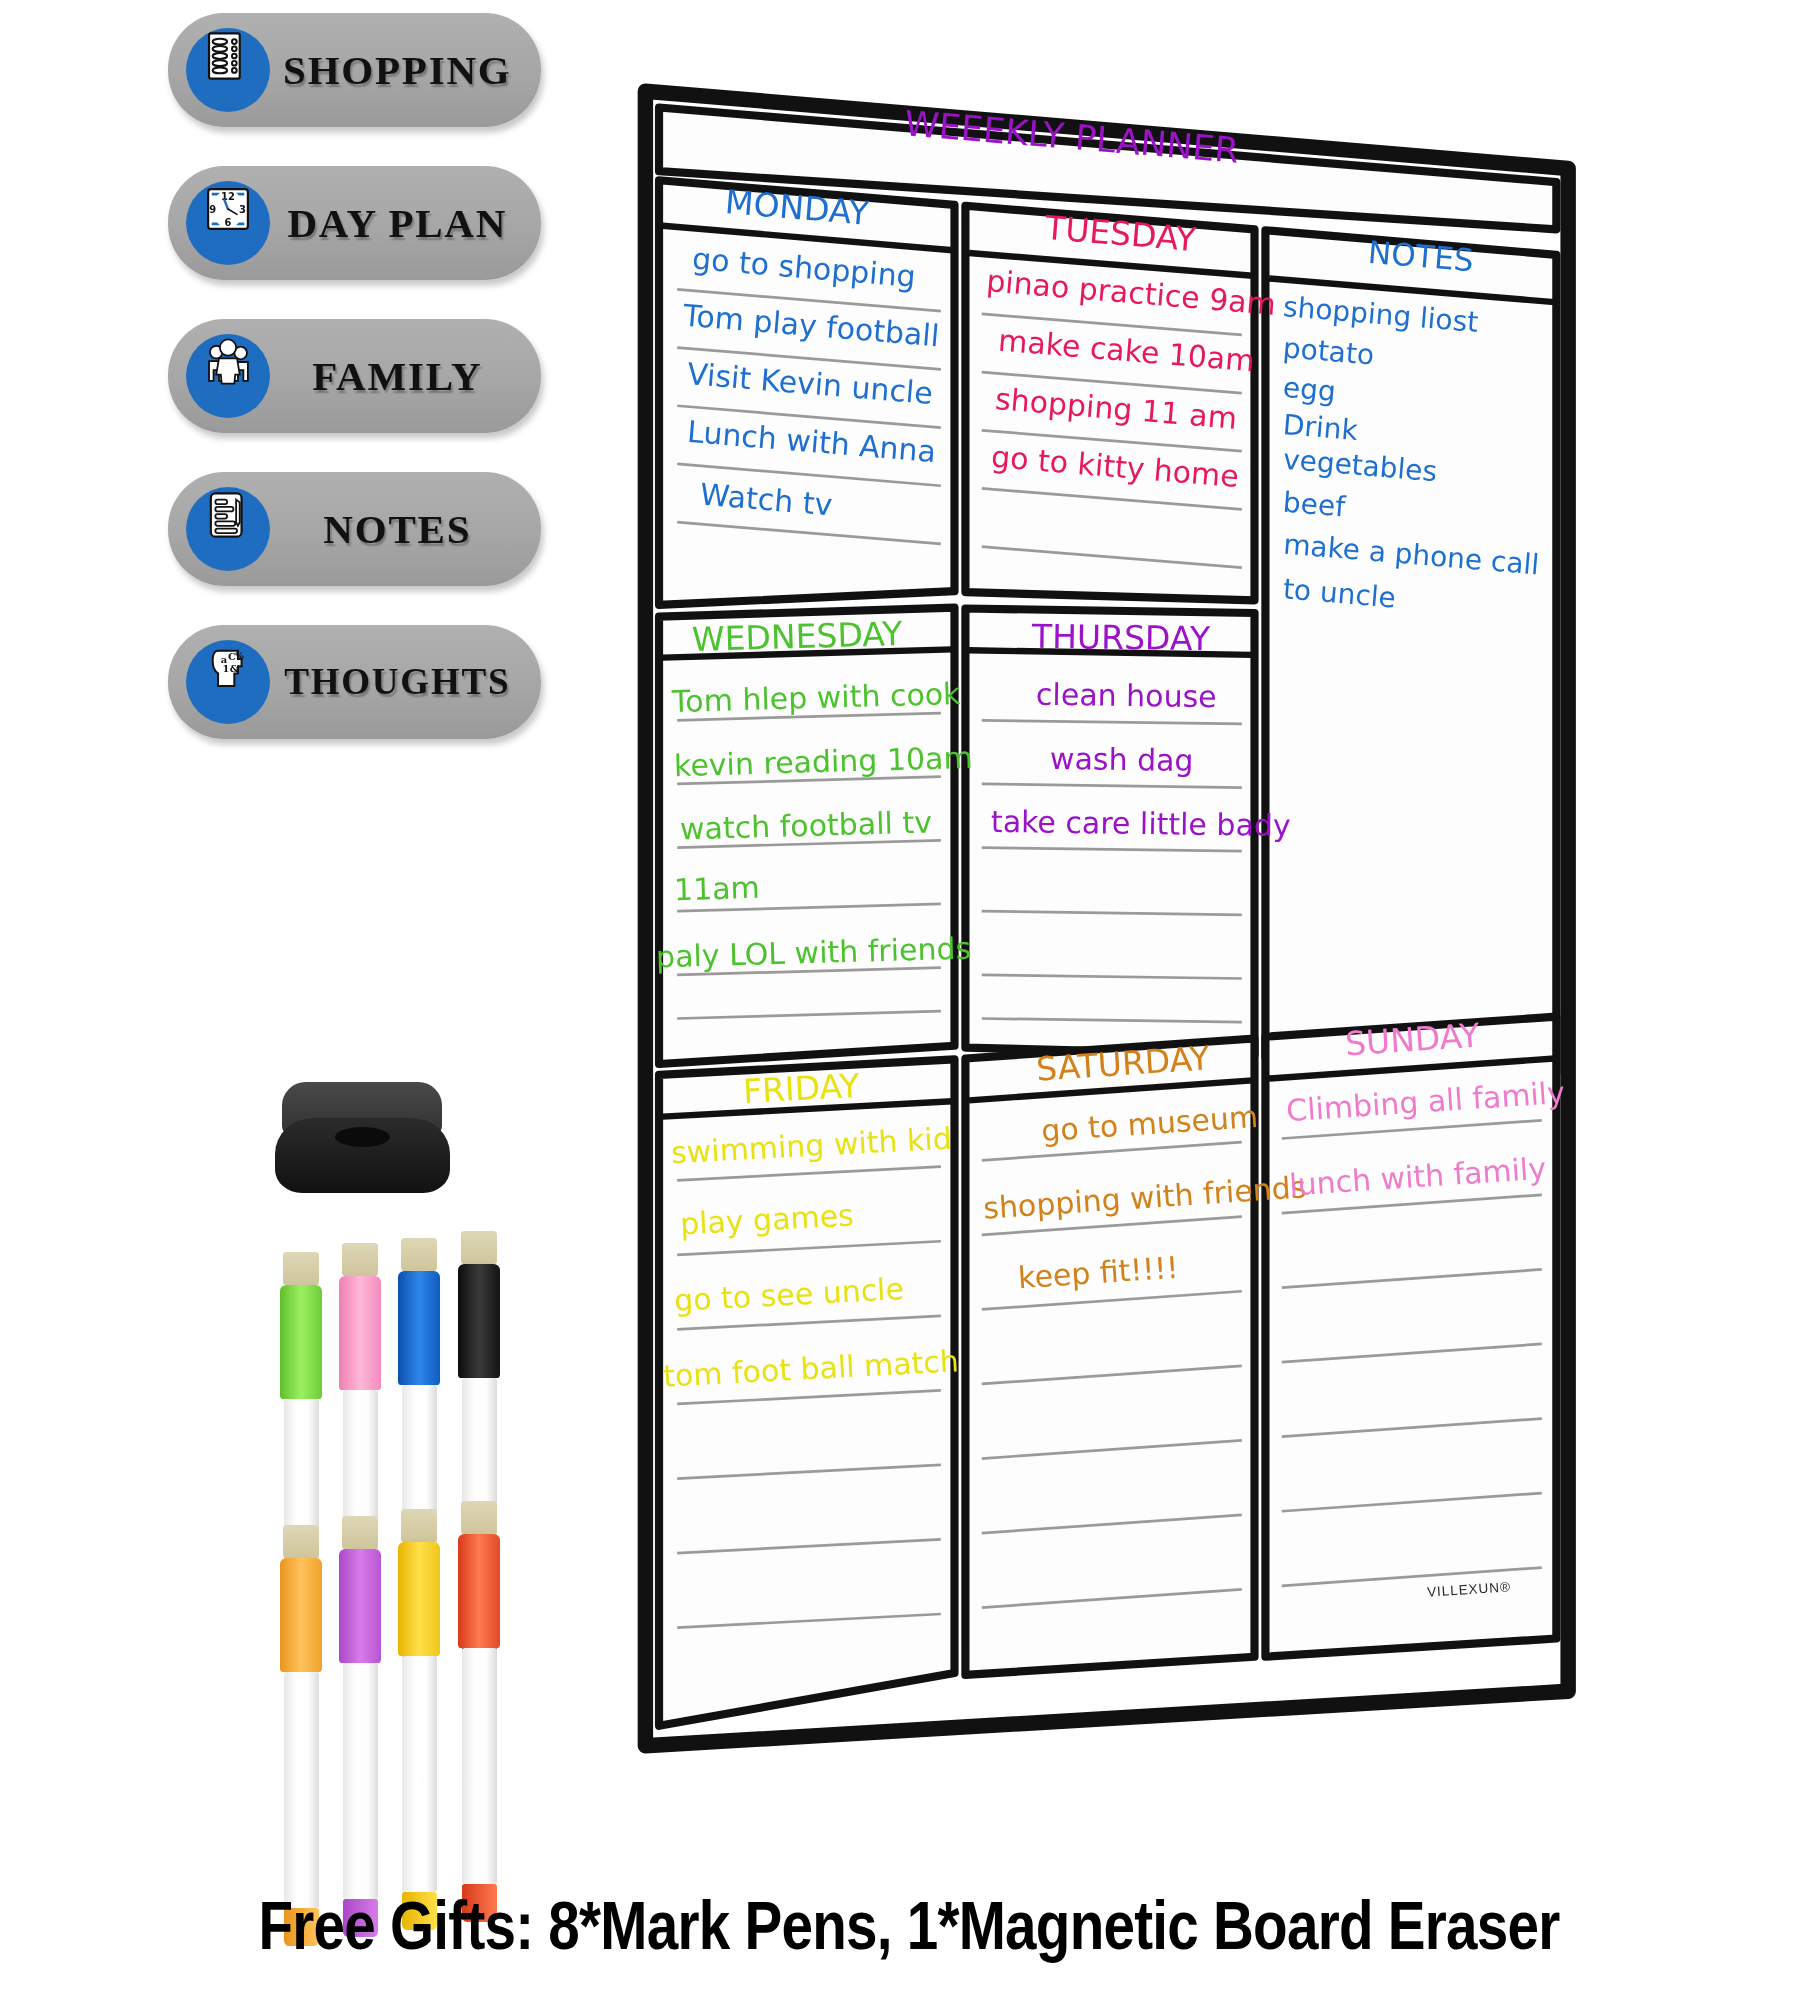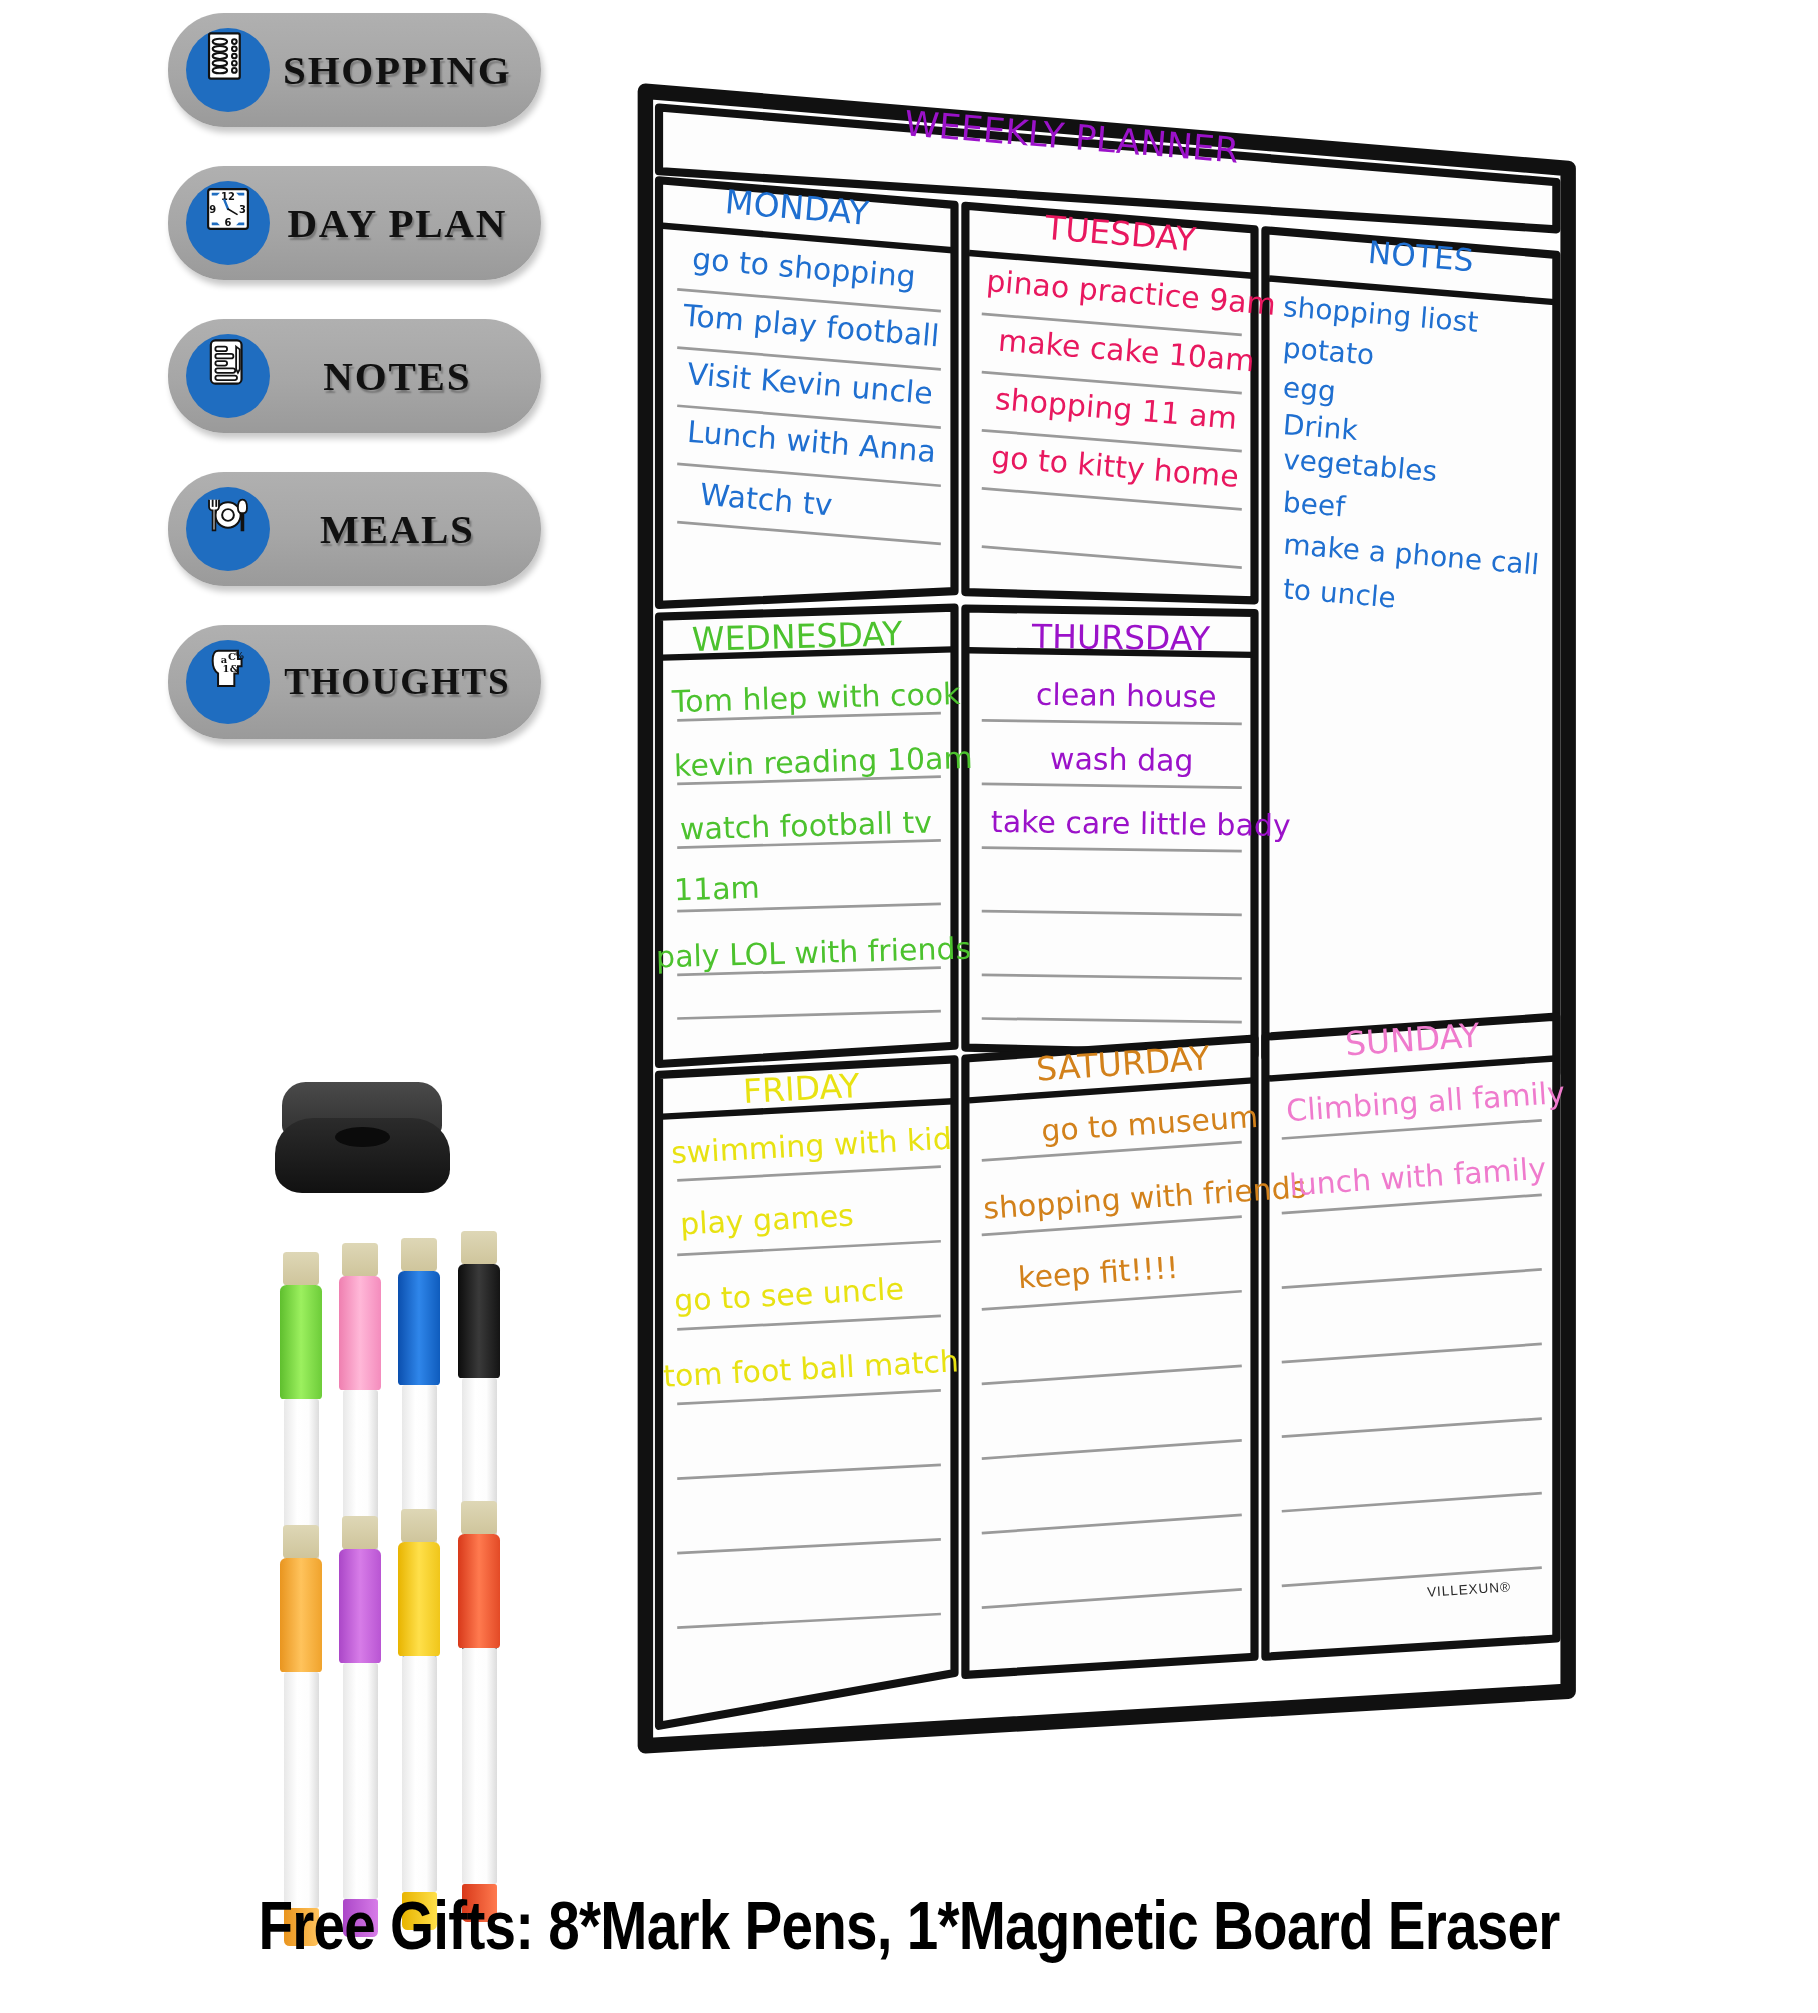--- a/index.html
+++ b/index.html
@@ -150,57 +150,55 @@
           <text x="14" y="35" font-size="11" font-weight="bold" text-anchor="middle" fill="#111" font-family="DejaVu Sans, sans-serif">9</text>
           <text x="47" y="35" font-size="11" font-weight="bold" text-anchor="middle" fill="#111" font-family="DejaVu Sans, sans-serif">3</text>
           <text x="31" y="50" font-size="11" font-weight="bold" text-anchor="middle" fill="#111" font-family="DejaVu Sans, sans-serif">6</text>
           <line x1="31" y1="31" x2="27" y2="21" stroke="#1f6dc0" stroke-width="2.6" stroke-linecap="round"></line>
           <line x1="31" y1="31" x2="41" y2="37" stroke="#111" stroke-width="1.8" stroke-linecap="round"></line>
         </svg>
       </div>
       <div class="mlabel">DAY PLAN</div>
     </div>
 
+    <div class="magnet m-family">
+      <div class="badge">
+        <svg width="56" height="56" viewBox="0 0 62 62">
+          <g fill="#fff" stroke="#111" stroke-width="2">
+            <circle cx="18" cy="20" r="7"></circle>
+            <path d="M10 30 h16 v22 h-5 v-12 h-6 v12 h-5 z"></path>
+            <circle cx="45" cy="21" r="7"></circle>
+            <path d="M37 31 h16 v21 h-5 v-12 h-6 v12 h-5 z"></path>
+            <circle cx="31" cy="15" r="9"></circle>
+            <path d="M21 27 h20 l3 18 h-5 l-1 10 h-14 l-1 -10 h-5 z"></path>
+          </g>
+        </svg>
+      </div>
+      <div class="mlabel">FAMILY</div>
+    </div>
 
     <div class="magnet m-notes">
       <div class="badge">
         <svg width="56" height="56" viewBox="0 0 62 62">
           <rect x="12" y="7" width="34" height="48" rx="5" fill="#fff" stroke="#111" stroke-width="2.4"></rect>
           <g fill="#fff" stroke="#111" stroke-width="2">
             <rect x="17" y="14" width="13" height="5" rx="2.5"></rect>
             <rect x="17" y="22" width="20" height="5" rx="2.5"></rect>
             <rect x="17" y="30" width="13" height="5" rx="2.5"></rect>
             <rect x="17" y="38" width="22" height="5" rx="2.5"></rect>
             <rect x="17" y="46" width="24" height="5" rx="2.5"></rect>
           </g>
           <g fill="#fff" stroke="#111" stroke-width="2">
             <path d="M40 14 l4 3 v22 l-2 4 l-2 -4 z"></path>
           </g>
         </svg>
       </div>
       <div class="mlabel">NOTES</div>
     </div>
 
-    <div class="magnet m-meals">
-      <div class="badge">
-        <svg width="56" height="56" viewBox="0 0 62 62">
-          <circle cx="31" cy="31" r="14" fill="#fff" stroke="#111" stroke-width="2.2"></circle>
-          <circle cx="31" cy="31" r="6.5" fill="#fff" stroke="#111" stroke-width="2.2"></circle>
-          <g fill="#fff" stroke="#111" stroke-width="2">
-            <path d="M10 14 v8 a4 4 0 0 0 4 4 v22 h3 v-22 a4 4 0 0 0 4 -4 v-8"></path>
-            <line x1="14" y1="14" x2="14" y2="22"></line>
-            <line x1="18" y1="14" x2="18" y2="22"></line>
-          </g>
-          <g fill="#fff" stroke="#111" stroke-width="2">
-            <path d="M47 14 c4 0 5 5 5 9 c0 4 -2 6 -4 6 v19 h-2 v-19 c-2 0 -4 -2 -4 -6 c0 -4 1 -9 5 -9 z"></path>
-          </g>
-        </svg>
-      </div>
-      <div class="mlabel">MEALS</div>
-    </div>
 
     <div class="magnet m-thoughts">
       <div class="badge">
         <svg width="56" height="56" viewBox="0 0 62 62">
           <path d="M20 12 h22 v9 h4 v8 h-4 v8 h-4 v14 h-18 v-14 q-6 -4 -6 -14 q0 -11 6 -11 z" fill="#fff" stroke="#111" stroke-width="2.2"></path>
           <text x="23" y="25" font-size="11" font-weight="bold" fill="#111" font-family="DejaVu Serif, serif">a</text>
           <text x="31" y="22" font-size="11" font-weight="bold" fill="#111" font-family="DejaVu Serif, serif">C</text>
           <text x="39" y="21" font-size="10" font-weight="bold" fill="#111" font-family="DejaVu Serif, serif">%</text>
           <text x="25" y="35" font-size="11" font-weight="bold" fill="#111" font-family="DejaVu Serif, serif">1</text>
           <text x="33" y="35" font-size="11" font-weight="bold" fill="#111" font-family="DejaVu Serif, serif">&amp;</text>

